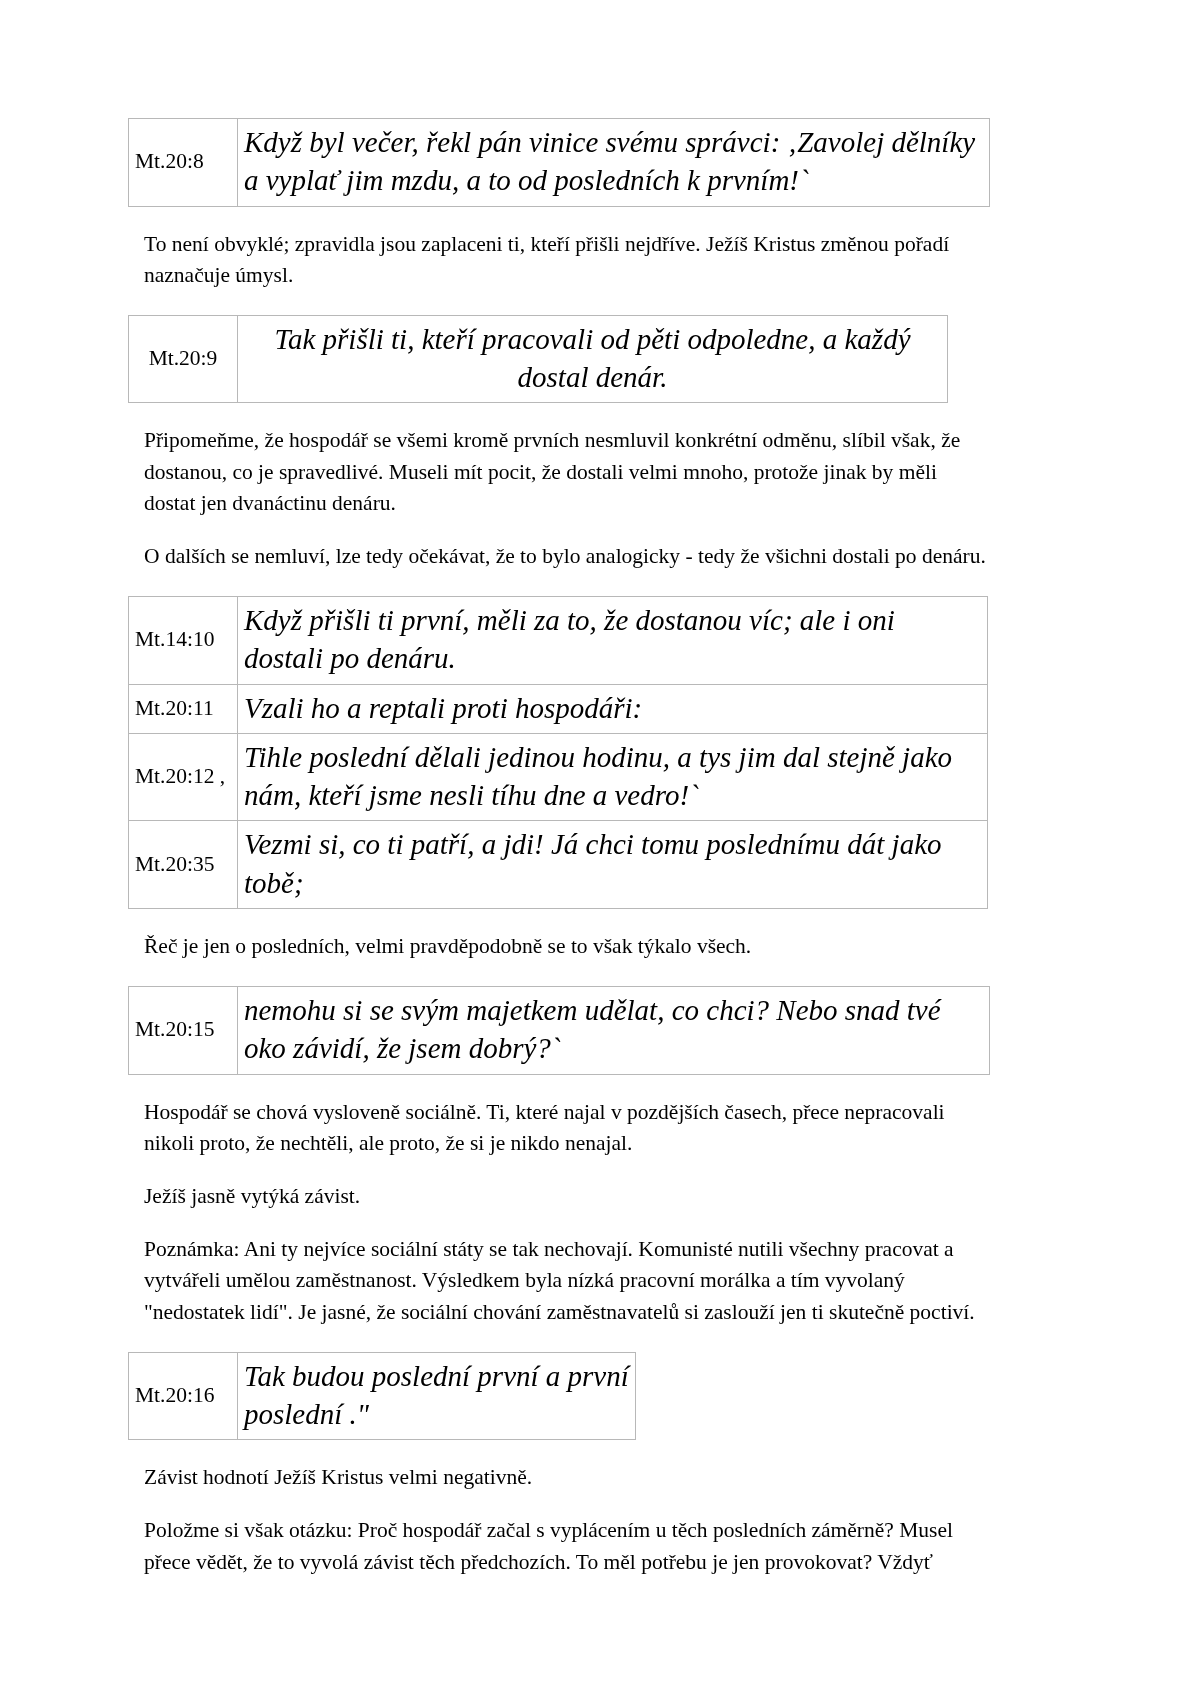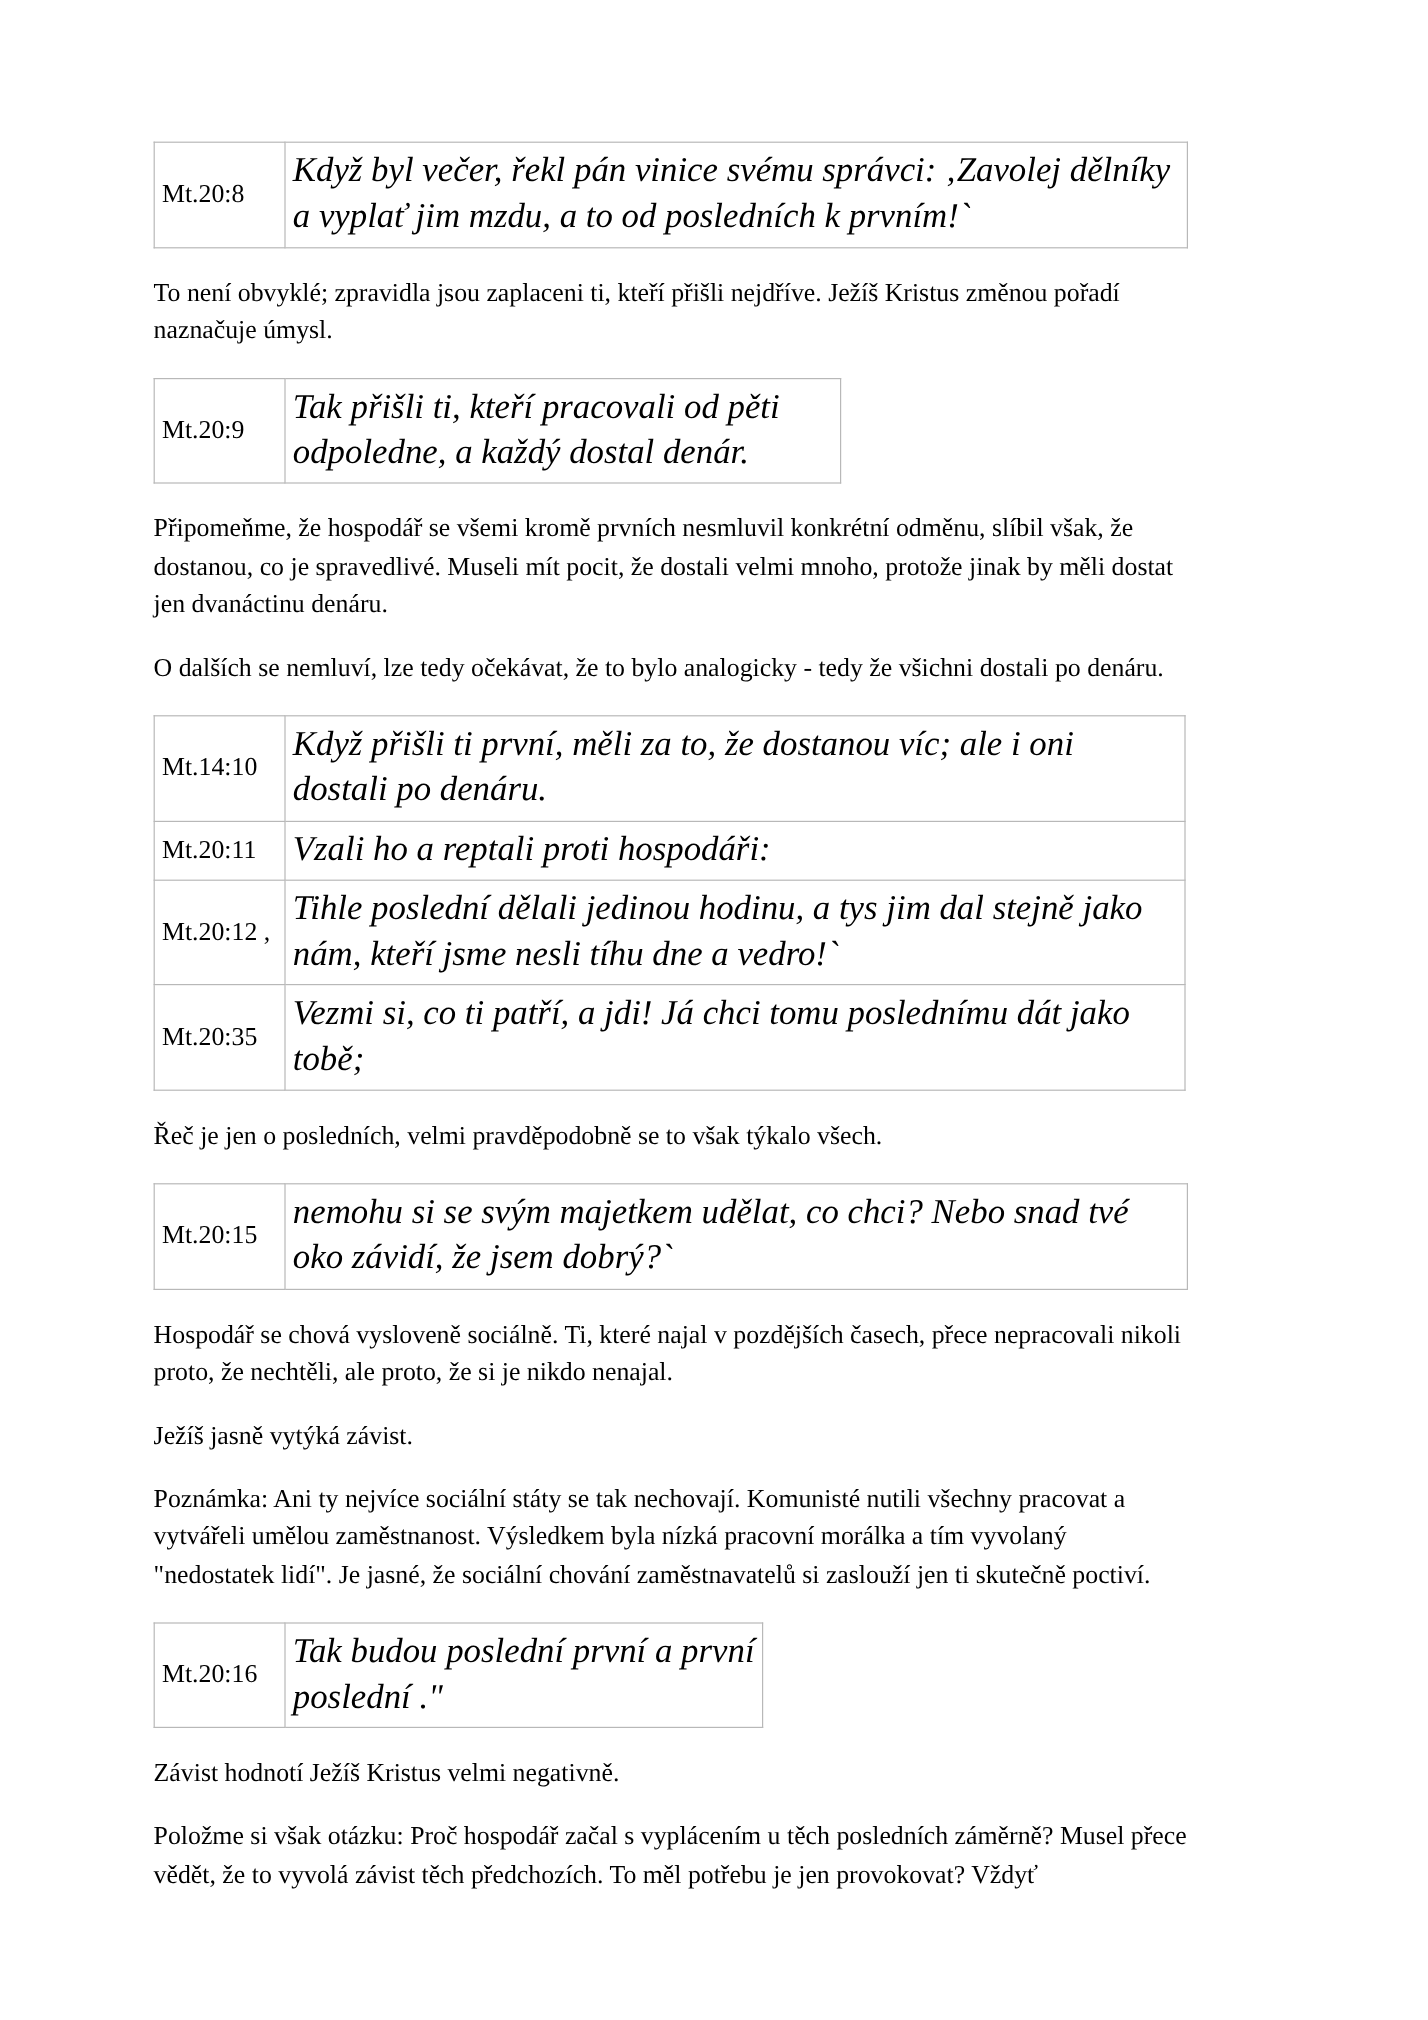--- a/index.html
+++ b/index.html
@@ -45,28 +45,28 @@
     white-space: nowrap;
     width: 96px;
     font-size: 21.5px;
   }
   .verse-table td.txt {
     font-style: italic;
   }
   .para {
     font-size: 21.5px;
     line-height: 1.45;
-    margin: 22px 0 0 0;
+    margin: 22px 0 0 16px;
     text-align: left;
   }
   .tbl-wrap { margin-top: 24px; }
   .tbl-first { margin-top: 0; }
   
   .w-full { width: 862px; }
-  .w-716 { width: 573px; }
+  .w-716 { width: 820px; text-align: center; }
   .w-508 { width: 508px; }
   .w-860 { width: 860px; }
   .multi-ref { line-height: 1.35; }
 </style>
 </head>
 <body>
 
 <div class="page">
   <div class="content" id="content-root">
       <div class="tbl-wrap tbl-first">

